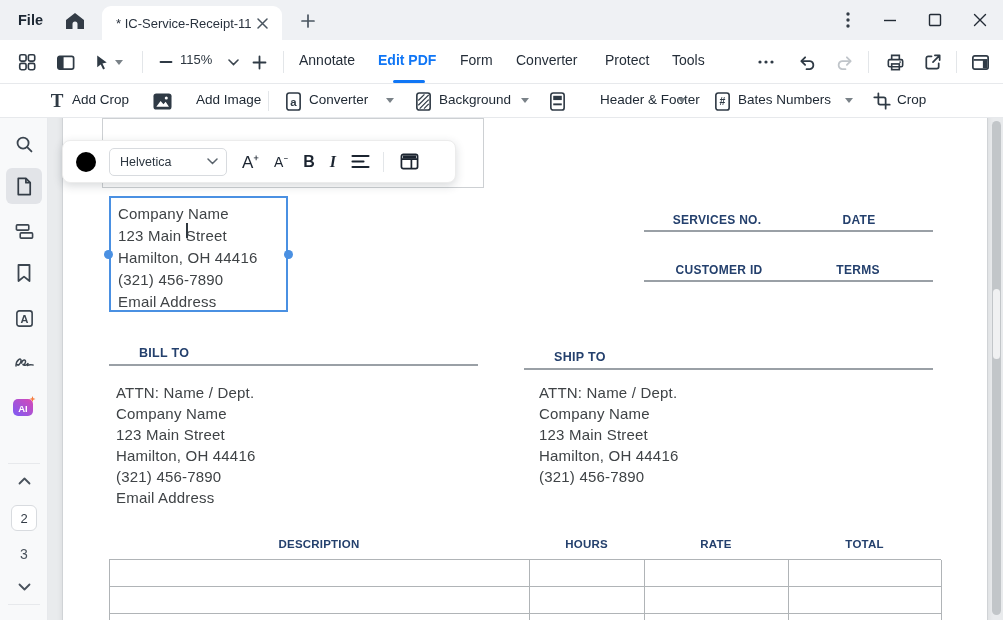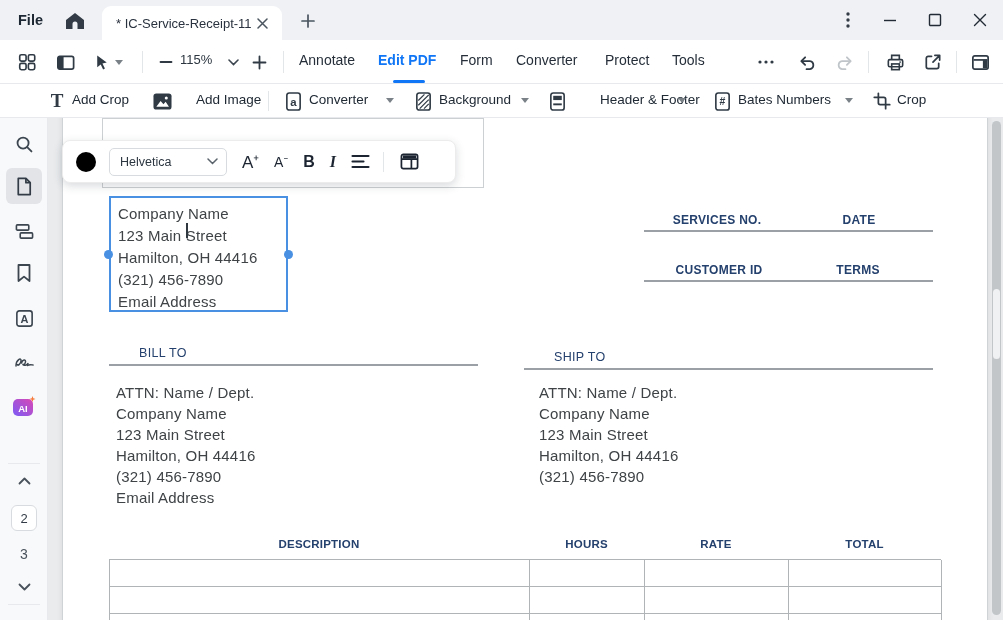--- a/index.html
+++ b/index.html
@@ -50,21 +50,21 @@
 
   .clabel { position:absolute; transform:translateX(-50%); font-size:12px; font-weight:700; color:var(--navy); letter-spacing:.3px; white-space:nowrap; }
   .hline { position:absolute; height:2px; background:#9aa0a6; }
 
   .sel-textbox { position:absolute; left:46px; top:83px; width:179px; height:116px; border:2px solid var(--selection_blue); padding:5px 0 0 7px; }
   .sel-textbox .ln, .addr .ln { font-size:15px; color:var(--text_dark); line-height:22px; letter-spacing:.2px; white-space:nowrap; }
   .addr .ln { line-height:21px; }
   .handle { position:absolute; width:9px; height:9px; border-radius:50%; background:var(--selection_blue); }
   .text-caret { position:absolute; left:123px; top:110px; width:1.5px; height:15px; background:#30383f; }
 
-  .sec-label { position:absolute; font-size:12.5px; font-weight:400; color:var(--navy); letter-spacing:.3px;padding-left:15px; }
+  .sec-label { position:absolute; font-size:12.5px; font-weight:700; color:var(--navy); letter-spacing:.3px;padding-left:15px; }
   .addr { position:absolute; }
 
   .tbl-heads { position:absolute; left:46px; top:425px; width:832px; display:grid; grid-template-columns:420px 115px 144px 153px; }
   .tbl-heads div { text-align:center; font-size:11.5px; font-weight:700; color:var(--navy); letter-spacing:.2px; }
   .inv-table { position:absolute; left:46px; top:446px; width:832px; display:grid; grid-template-columns:420px 115px 144px 153px; border-top:1.5px solid var(--border_gray); border-left:1.5px solid var(--border_gray); }
   .inv-table .cell { height:27px; border-right:1.5px solid var(--border_gray); border-bottom:1.5px solid var(--border_gray); font-size:13px; color:var(--text_dark); }
 
   
   .fmt-toolbar { position:absolute; left:14px; top:22px; width:394px; height:43px; background:#fff; border:1px solid #ececec; border-radius:8px; box-shadow:0 3px 10px rgba(40,50,60,.18); display:flex; align-items:center; padding:0 13px; z-index:5; }
   .fmt-swatch { width:20px; height:20px; border-radius:50%; background:#000; flex:0 0 auto; }

